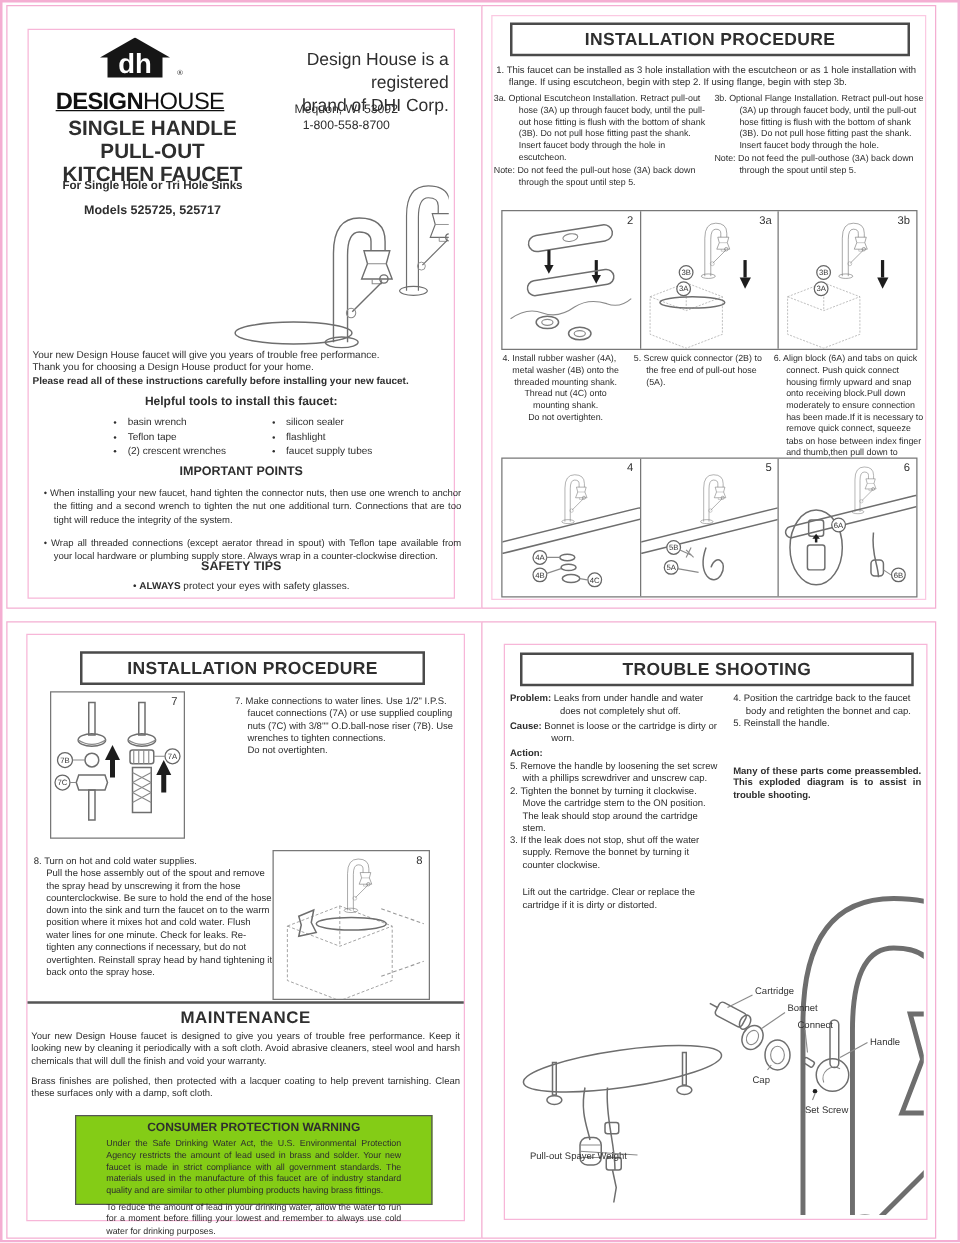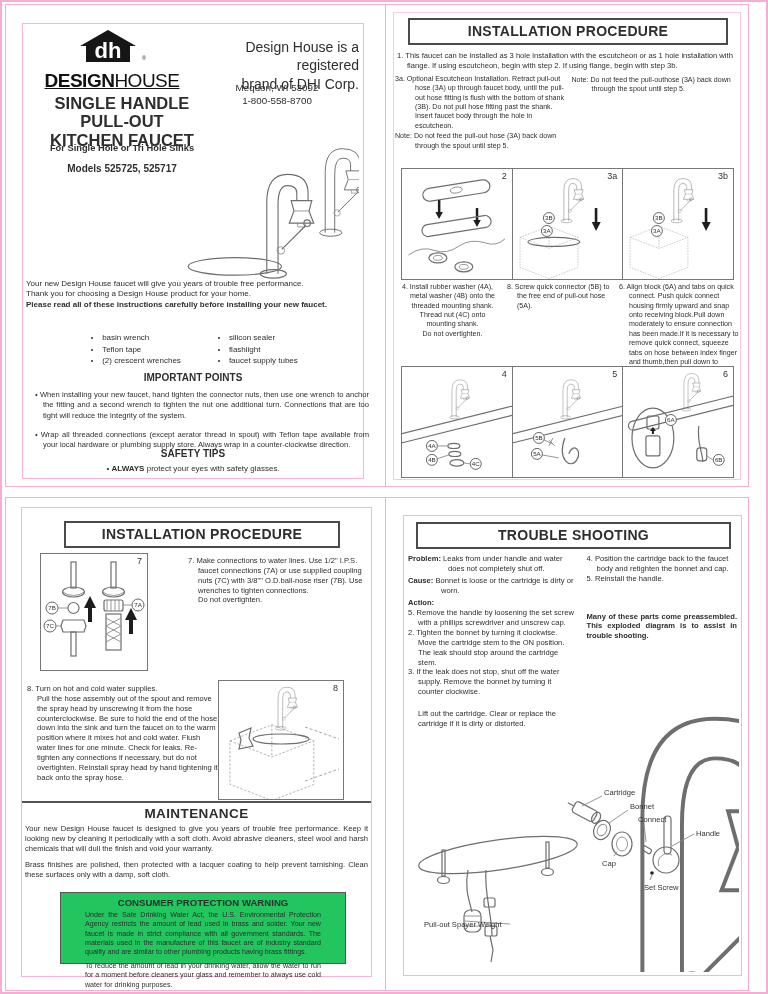--- a/index.html
+++ b/index.html
@@ -45,21 +45,21 @@
   .logo-word{font-size:19px;letter-spacing:-.5px;color:#111;text-decoration:underline;}
   .tools{display:flex;justify-content:center;gap:34px;margin:0;}
   ul.plain{margin:0;padding-left:14px;}
   ul.plain li{font-size:8px;line-height:1.45;}
   ul.pts{margin:0;padding-left:10px;list-style:none;}
   ul.pts li{font-size:7.6px;line-height:1.35;margin-bottom:9px;padding-left:8px;text-indent:-8px;}
   ul.pts li::before{content:"\2022\00a0";}
   .safety-line{font-size:8px;}
   .safety-line::before{content:"\2022\00a0";}
   .maint{border-top:2px solid #555;}
-  .consumer{border:1.5px solid #555;background:#22c55e;}
+  .consumer{border:1.5px solid #555;background:#84cc16;}
 </style>
 </head>
 <body>
 
 <svg width="0" height="0" style="position:absolute" aria-hidden="true">
   <defs>
     <symbol id="sym-faucet" viewBox="0 0 110 140">
       <path class="ln" d="M46,122 L46,46 Q46,16 68,16 Q90,16 90,36 L90,44"></path>
       <path class="ln" d="M58,122 L58,48 Q58,28 68,28 Q78,28 78,36 L78,44"></path>
       <path class="ln" d="M72,44 H94 L91,55 L96,68 H70 L75,55 Z" fill="#fff"></path>
@@ -104,20 +104,21 @@
     <svg class="abs" style="left:148px;top:112px;" width="188" height="146" viewBox="0 0 190 150">
       <use href="#sym-faucet" transform="translate(92,0) scale(0.76)"></use>
       <ellipse class="ln" cx="64" cy="134" rx="48" ry="9"></ellipse>
       <use href="#sym-faucet" transform="translate(20,24) scale(0.9)"></use>
     </svg>
 
     <div class="abs t80" style="left:3px;top:255px;width:334px;">Your new Design House faucet will give you years of trouble free performance.</div>
     <div class="abs t80" style="left:3px;top:265px;width:334px;">Thank you for choosing a Design House product for your home.</div>
     <div class="abs t80 b" style="left:3px;top:276px;width:334px;">Please read all of these instructions carefully before installing your new faucet.</div>
 
+    <div class="abs sec-head" style="left:0;top:292px;width:100%;font-size:9.6px;">Helpful tools to install this faucet:</div>
     <div class="abs tools" style="left:0;top:308px;width:100%;">
       <ul class="plain">
         <li>basin wrench</li>
         <li>Teflon tape</li>
         <li>(2) crescent wrenches</li>
       </ul>
       <ul class="plain">
         <li>silicon sealer</li>
         <li>flashlight</li>
         <li>faucet supply tubes</li>
@@ -141,20 +142,21 @@
   <div class="abs proc-title" style="left:22px;top:13px;width:316px;">INSTALLATION PROCEDURE</div>
 
   <div class="abs t76 hang" style="left:11px;top:46px;width:342px;">1. This faucet can be installed as 3 hole installation with the escutcheon or as 1 hole installation with flange. If using escutcheon, begin with step 2. If using flange, begin with step 3b.</div>
 
   <div class="abs" style="left:9px;top:70px;width:346px;display:flex;gap:7px;">
     <div style="flex:1.08;">
       <div class="t72 hang2">3a. Optional Escutcheon Installation. Retract pull-out hose (3A) up through faucet body, until the pull-out hose fitting is flush with the bottom of shank (3B). Do not pull hose fitting past the shank. Insert faucet body through the hole in escutcheon.</div>
       <div class="t72 hang2" style="margin-top:1px;">Note: Do not feed the pull-out hose (3A) back down through the spout until step 5.</div>
     </div>
     <div style="flex:1.08;">
+      <div class="t72 hang2">3b. Optional Flange Installation. Retract pull-out hose (3A) up through faucet body, until the pull-out hose fitting is flush with the bottom of shank (3B). Do not pull hose fitting past the shank. Insert faucet body through the hole.</div>
       <div class="t72 hang2" style="margin-top:1px;">Note: Do not feed the pull-outhose (3A) back down through the spout until step 5.</div>
     </div>
   </div>
 
   <div class="panel-grid" style="left:15px;top:163px;width:331px;height:110px;">
     <div class="panel">
       <span class="pnum">2</span>
       <svg class="art" viewBox="0 0 110 108">
         <g transform="rotate(-9 55 30)">
           <rect class="ln" x="22" y="14" width="68" height="13" rx="7" fill="#fff"></rect>
@@ -208,21 +210,21 @@
             <text x="34" y="63.2">3A</text>
           </g>
       </svg>
     </div>
   </div>
 
   <div class="abs" style="left:9px;top:278px;width:346px;display:flex;gap:7px;">
     <div class="t72 hang pre" style="flex:1;text-align:center;">4. Install rubber washer (4A), metal washer (4B) onto the threaded mounting shank.
 Thread nut (4C) onto mounting shank.
 Do not overtighten.</div>
-    <div class="t72 hang" style="flex:1;">8. Screw quick connector (5B) to the free end of pull-out hose (5A).</div>
+    <div class="t72 hang" style="flex:1;">5. Screw quick connector (2B) to the free end of pull-out hose (5A).</div>
     <div class="t72 hang" style="flex:1.18;">6. Align block (6A) and tabs on quick connect. Push quick connect housing firmly upward and snap onto receiving block.Pull down moderately to ensure connection has been made.If it is necessary to remove quick connect, squeeze tabs on hose between index finger and thumb,then pull down to disconnect.After connecting the hose, install the weights at the lowest point of the hose (6B).</div>
   </div>
 
   <div class="panel-grid" style="left:15px;top:361px;width:331px;height:110px;">
     <div class="panel">
       <span class="pnum">4</span>
       <svg class="art" viewBox="0 0 110 108">
         <g transform="rotate(-14 55 56)">
             <rect class="ln" x="-6" y="52" width="122" height="9" rx="4.5" fill="#fff"></rect>
           </g>
@@ -358,21 +360,21 @@
 
     <div class="abs maint" style="left:0;top:293px;width:100%;">
       <div class="sec-head" style="font-size:13.5px;margin-top:3px;letter-spacing:.4px;">MAINTENANCE</div>
     </div>
     <div class="abs t76 jus" style="left:3px;top:316px;width:343px;">Your new Design House faucet is designed to give you years of trouble free performance. Keep it looking new by cleaning it periodically with a soft cloth. Avoid abrasive cleaners, steel wool and harsh chemicals that will dull the finish and void your warranty.</div>
     <div class="abs t76 jus" style="left:3px;top:352px;width:343px;">Brass finishes are polished, then protected with a lacquer coating to help prevent tarnishing. Clean these surfaces only with a damp, soft cloth.</div>
 
     <div class="abs consumer" style="left:38px;top:384px;width:286px;height:72px;padding:4px 24px 0;box-sizing:border-box;">
       <div class="sec-head" style="font-size:9.6px;margin-bottom:3px;">CONSUMER PROTECTION WARNING</div>
       <div class="t72 jus">Under the Safe Drinking Water Act, the U.S. Environmental Protection Agency restricts the amount of lead used in brass and solder.  Your new faucet is made in strict compliance with all government standards. The materials used in the manufacture of this faucet are of industry standard quality and are similar to other plumbing products having brass fittings.</div>
-      <div class="t72 jus" style="margin-top:4px;">To reduce the amount of lead in your drinking water, allow the water to run for a moment before cleaners your glass and remember to always use cold water for drinking purposes.</div>
+      <div class="t72 jus" style="margin-top:4px;">To reduce the amount of lead in your drinking water, allow the water to run for a moment before filling your lowest and remember to always use cold water for drinking purposes.</div>
     </div>
   </div>
 </section>
 
 <section class="page" id="page-br">
   <div class="inbox br-box">
 
     <div class="abs proc-title" style="left:12px;top:6px;width:311px;">TROUBLE SHOOTING</div>
 
     <div class="abs" style="left:4px;top:38px;width:329px;display:flex;gap:10px;">

